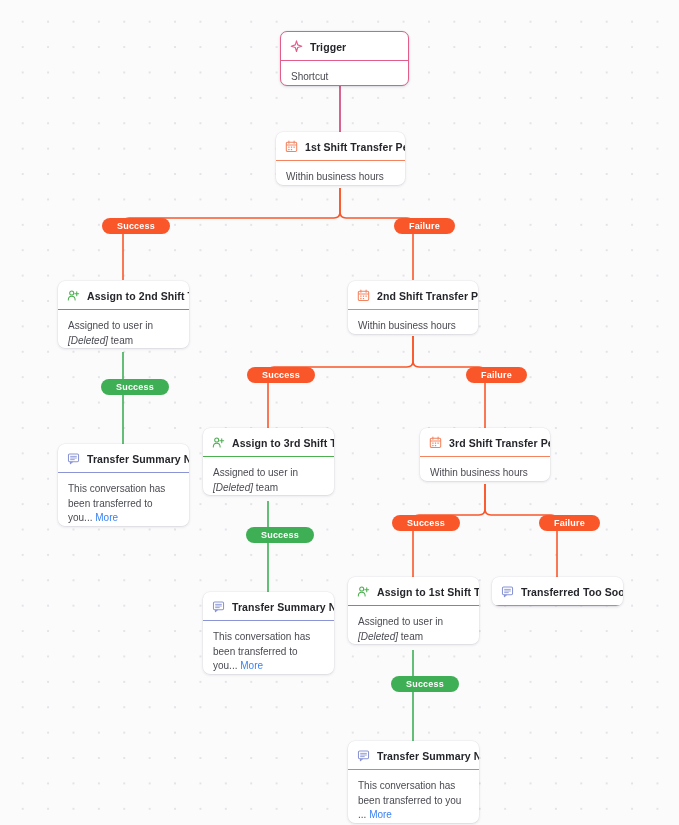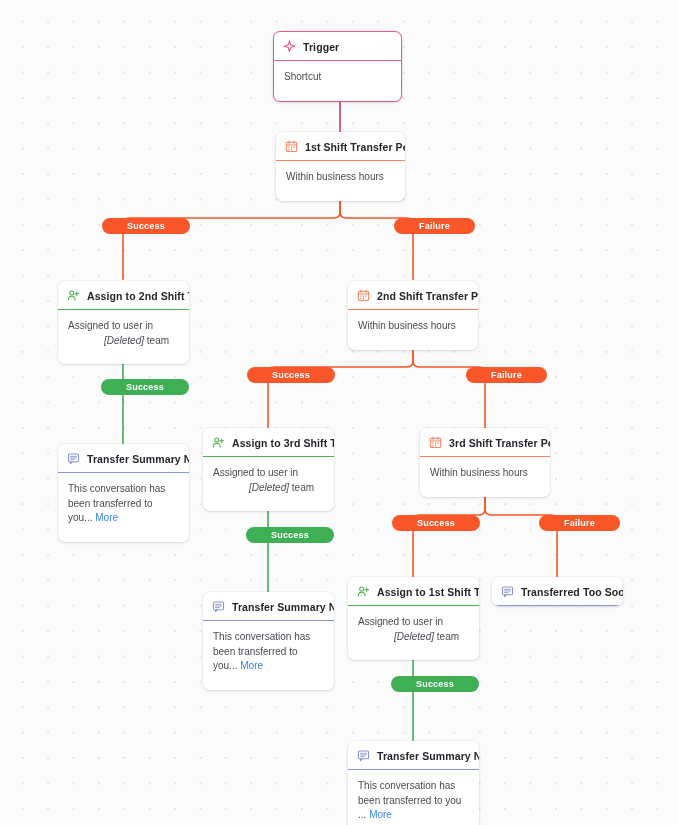--- a/index.html
+++ b/index.html
@@ -27,40 +27,40 @@
     z-index: 5;
   }
   .node .head {
     display: flex; align-items: center; gap: 7px;
     padding: 8px 9px 7px 9px;
     font-size: 10.5px; font-weight: bold; color: #25262b;
     letter-spacing: .1px;
     white-space: nowrap;
   }
   .node .body {
-    padding: 9px 10px 16px 10px;
+    padding: 9px 10px 0 10px;
     font-size: 10px; color: #4a4b52; line-height: 1.45;
   }
-  .node .body i { font-style: italic; margin-left: 36px; }
+  .node .body i { font-style: italic; }
   .more { color: #3b82f6; margin-top: 44px; }
 
   
   .n-trigger { border: 1.3px solid #e25c8c; }
   .n-trigger .head { border-bottom: 1.1px solid #e25c8c; color: #25262b; }
   .n-period .head { border-bottom: 1.2px solid #f4845f; }
   .n-assign .head { border-bottom: 1.2px solid #4caf50; }
   .n-note .head { border-bottom: 1.2px solid #8b95d6; }
 
   .ic { width: 13px; height: 13px; flex: 0 0 13px; display:block; }
 
   .badge {
     position: absolute;
     z-index: 8;
     display: flex; align-items: center; justify-content: center;
-    height: 16px; padding: 0 25px;
+    height: 16px; padding: 0 15px;
     border-radius: 9px;
     font-size: 9px; font-weight: bold; color: #ffffff;
     letter-spacing: .2px;
     white-space: nowrap;
   }
   .b-orange { background: #f9572a; }
   .b-green  { background: #3faf55; }
 </style>
 </head>
 <body>
@@ -80,21 +80,21 @@
     <path d="M413,336 L413,361 Q413,367 419,367 L479,367 Q485,367 485,373 L485,428" stroke="#f9572a" stroke-width="1.6" fill="none"></path>
 
     <path d="M268,501 L268,592" stroke="#3faf55" stroke-width="1.6" fill="none"></path>
 
     <path d="M485,484 L485,509 Q485,515 479,515 L419,515 Q413,515 413,521 L413,577" stroke="#f9572a" stroke-width="1.6" fill="none"></path>
     <path d="M485,484 L485,509 Q485,515 491,515 L551,515 Q557,515 557,521 L557,577" stroke="#f9572a" stroke-width="1.6" fill="none"></path>
 
     <path d="M413,650 L413,741" stroke="#3faf55" stroke-width="1.6" fill="none"></path>
   </svg>
 
-  <div class="node n-trigger" style="left:273px; top:31px; width:129px;">
+  <div class="node n-trigger" style="left:280px; top:31px; width:129px;">
     <div class="head">
       <span class="ic">
         <svg viewBox="0 0 16 16" class="ic">
             <path d="M8 1 L9.5 6 L14.5 7.6 L9.5 9.2 L8 14.2 L6.5 9.2 L1.5 7.6 L6.5 6 Z" fill="none" stroke="#e25c8c" stroke-width="1.4" stroke-linejoin="round"></path>
           </svg>
       </span>
       <span>Trigger</span>
     </div>
     <div class="body">Shortcut</div>
   </div>

